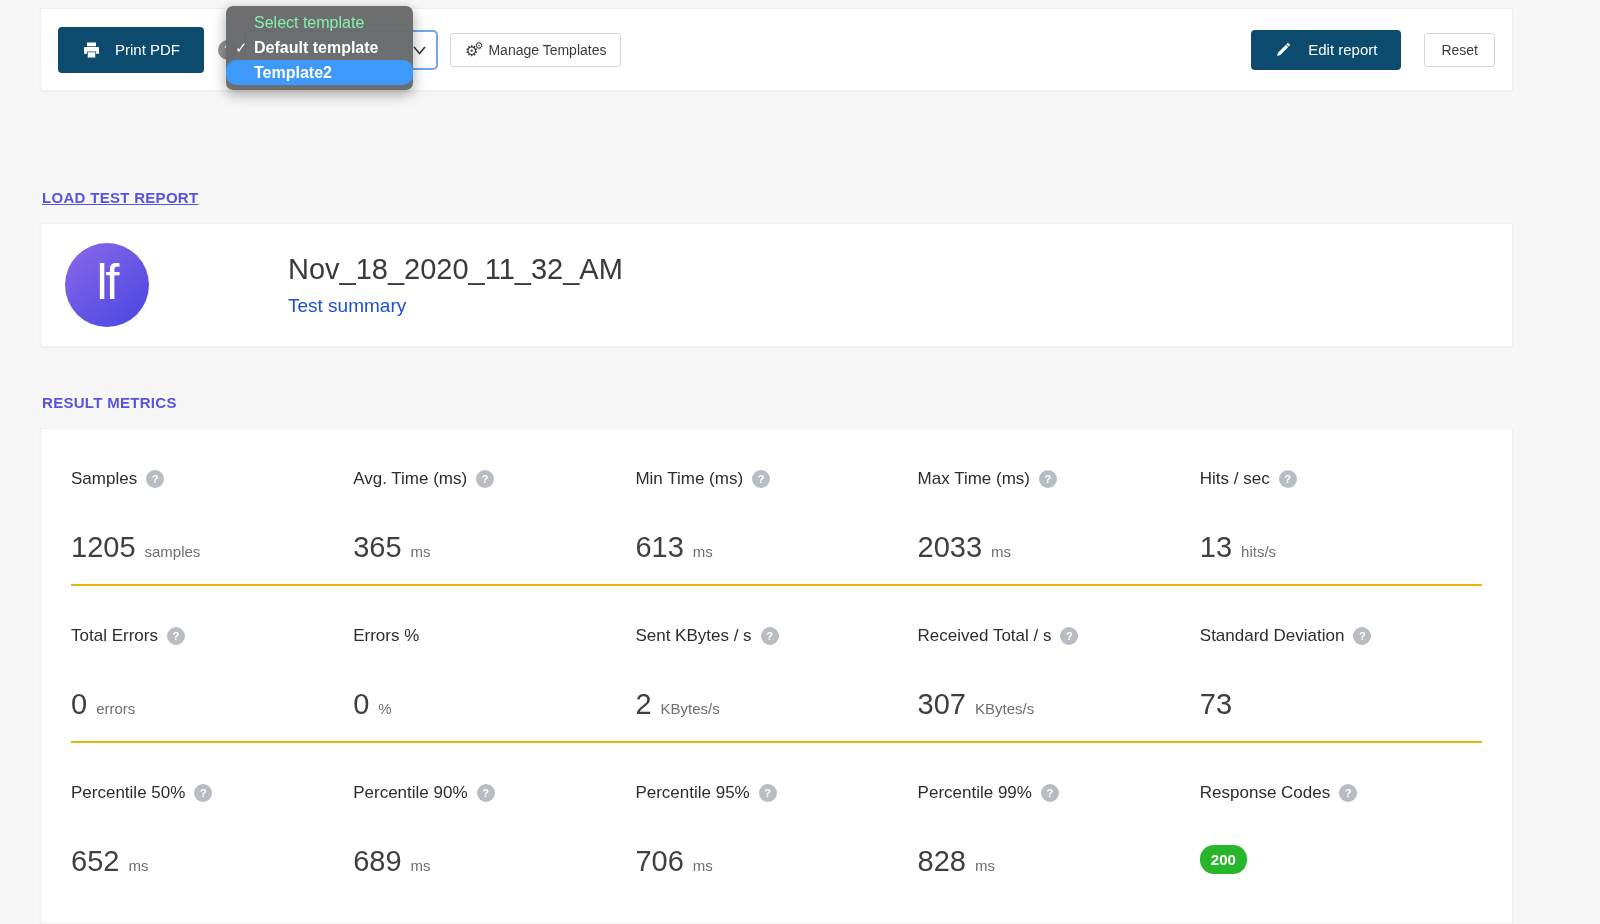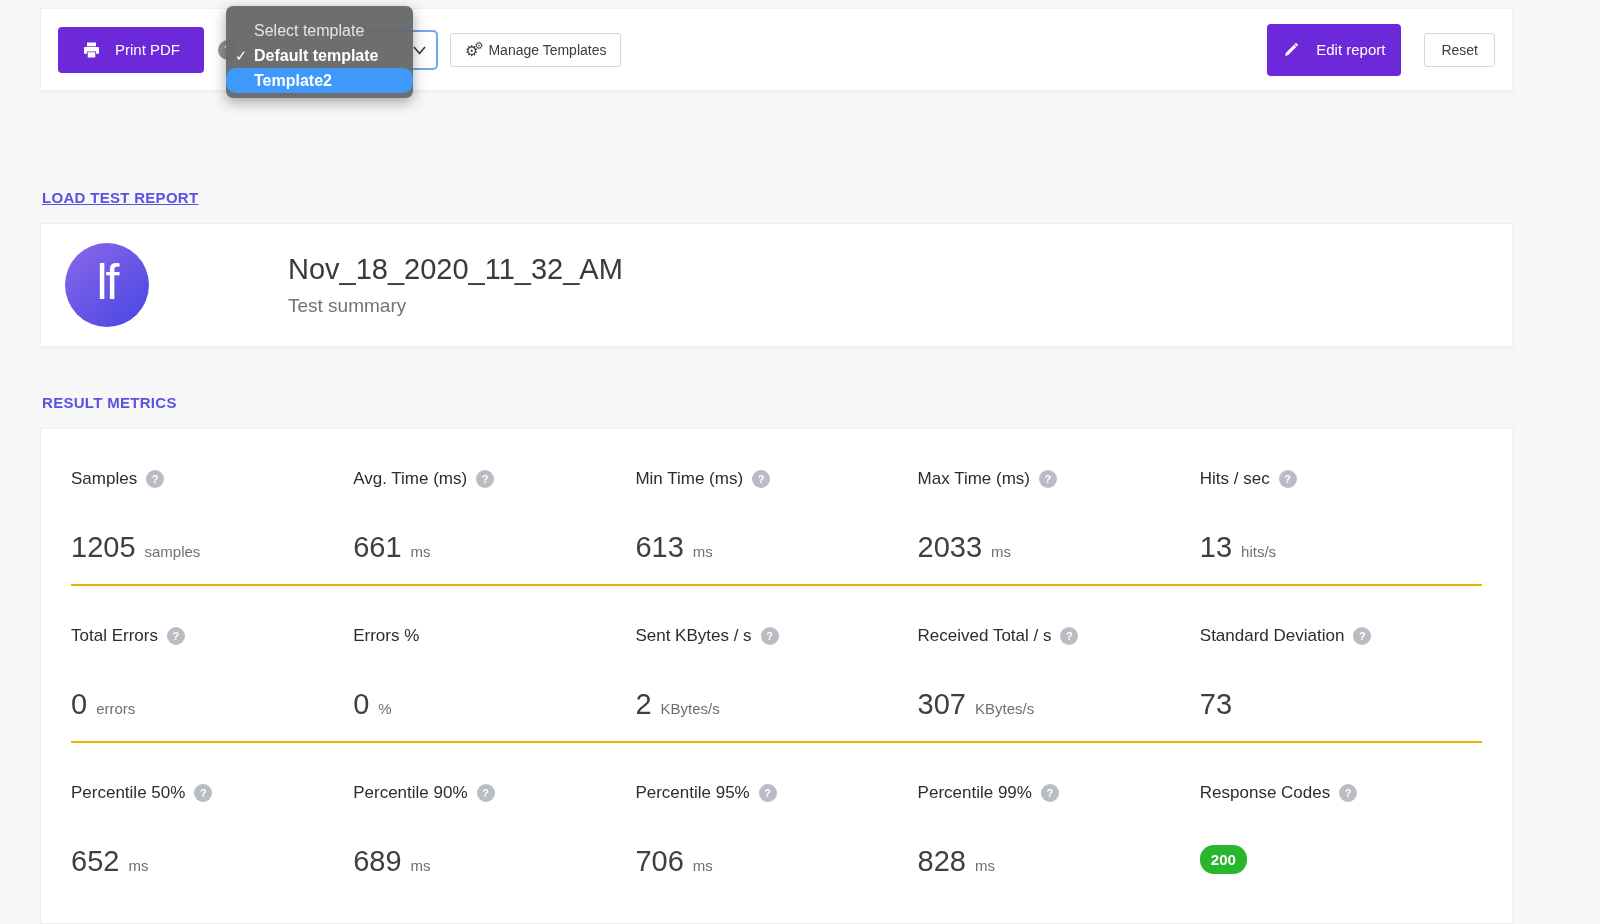--- a/index.html
+++ b/index.html
@@ -19,27 +19,27 @@
     background: #fff;
     border: 1px solid #efeff1;
     box-shadow: 0 1px 2px rgba(0,0,0,0.04);
     display: flex; align-items: center;
     padding: 0 17px;
   }
   .tb-left { display: flex; align-items: center; flex: 1; }
   .tb-right { display: flex; align-items: center; }
 
   .btn-primary {
-    background: #6d28d9; color: #fff; border: none; border-radius: 4px;
+    background: #0c4a6e; color: #fff; border: none; border-radius: 4px;
     font-size: 15px; display: inline-flex; align-items: center; cursor: pointer;
     font-family: "Liberation Sans", sans-serif;
   }
   .btn-print { height: 46px; padding: 0 24px; }
   .btn-print svg { margin-right: 14px; }
-  .btn-edit { height: 52px; padding: 0 16px; }
+  .btn-edit { height: 40px; padding: 0 24px; }
   .btn-edit svg { margin-right: 16px; }
 
   .btn-plain {
     background: #fff; color: #3c3c3e; border: 1px solid #d6d6d9; border-radius: 3px;
     height: 34px; font-size: 14px; display: inline-flex; align-items: center;
     padding: 0 14px; cursor: pointer; font-family: "Liberation Sans", sans-serif;
   }
   .btn-manage { margin-left: 12px; }
   .gear-glyph { font-size: 15px; color: #3a3a3c; margin-right: 9px; letter-spacing: -4px; }
   .gear-glyph .g2 { font-size: 10px; vertical-align: 7px; }
@@ -64,21 +64,21 @@
   .menu {
     position: absolute; left: 185px; top: -3px; width: 187px;
     background: rgba(103,105,107,0.97);
     border-radius: 7px;
     box-shadow: 0 4px 14px rgba(0,0,0,0.35);
     padding: 4px 0 5px;
     z-index: 20;
     font-size: 16px;
   }
   .menu-item { position: relative; line-height: 25px; padding: 0 10px 0 28px; color: #fff; cursor: pointer; white-space: nowrap; }
-  .menu-item.disabled { color: #e5e5e5; margin-top: 8px; }
+  .menu-item.disabled { color: #86efac; }
   .menu-item.checked { font-weight: bold; }
   .menu-item .check { position: absolute; left: 9px; font-weight: normal; font-size: 15px; }
   .menu-item.highlight { background: #3e99fb; font-weight: bold; border-radius: 10px; }
 
   
   .section-title {
     color: #5a52e2; font-size: 15px; font-weight: bold;
     letter-spacing: 0.3px; margin: 0 2px 17px;
   }
   .st-1 { padding-top: 98px; text-decoration: underline; }
@@ -92,21 +92,21 @@
   .report-card { height: 124px; display: flex; align-items: center; padding: 0 24px; }
   .logo {
     width: 84px; height: 84px; border-radius: 50%;
     background: linear-gradient(140deg, #8a69e9 0%, #4845e2 100%);
     color: #fff; font-size: 50px; font-weight: normal; letter-spacing: -2px;
     display: flex; align-items: center; justify-content: center;
     padding-bottom: 6px; flex: none;
   }
   .report-text { margin-left: 139px; }
   .report-title { font-size: 29px; color: #3a3a3c; }
-  .report-subtitle { font-size: 19px; color: #737373; margin-top: 9px; }
+  .report-subtitle { font-size: 19px; color: #1d4ed8; margin-top: 9px; }
 
   
   .metrics-card { padding: 0 30px; }
   .metric-row {
     display: grid; grid-template-columns: repeat(5, 1fr);
     padding: 40px 0 20px;
   }
   .metric-row + .metric-row { border-top: 2px solid #eab308; }
   .metric-row.last { padding-bottom: 45px; }
   .m-label { font-size: 17px; color: #2d2d2f; display: flex; align-items: center; }
@@ -204,21 +204,21 @@
             <span class="m-num">1205</span>
             <span class="m-unit">samples</span>
           </div>
       </div>
       <div class="cell">
         <div class="m-label">
             <span>Avg. Time (ms)</span>
             <span class="m-help">?</span>
           </div>
         <div class="m-value">
-            <span class="m-num">661</span>
+            <span class="m-num">365</span>
             <span class="m-unit">ms</span>
           </div>
       </div>
       <div class="cell">
         <div class="m-label">
             <span>Min Time (ms)</span>
             <span class="m-help">?</span>
           </div>
         <div class="m-value">
             <span class="m-num">613</span>

